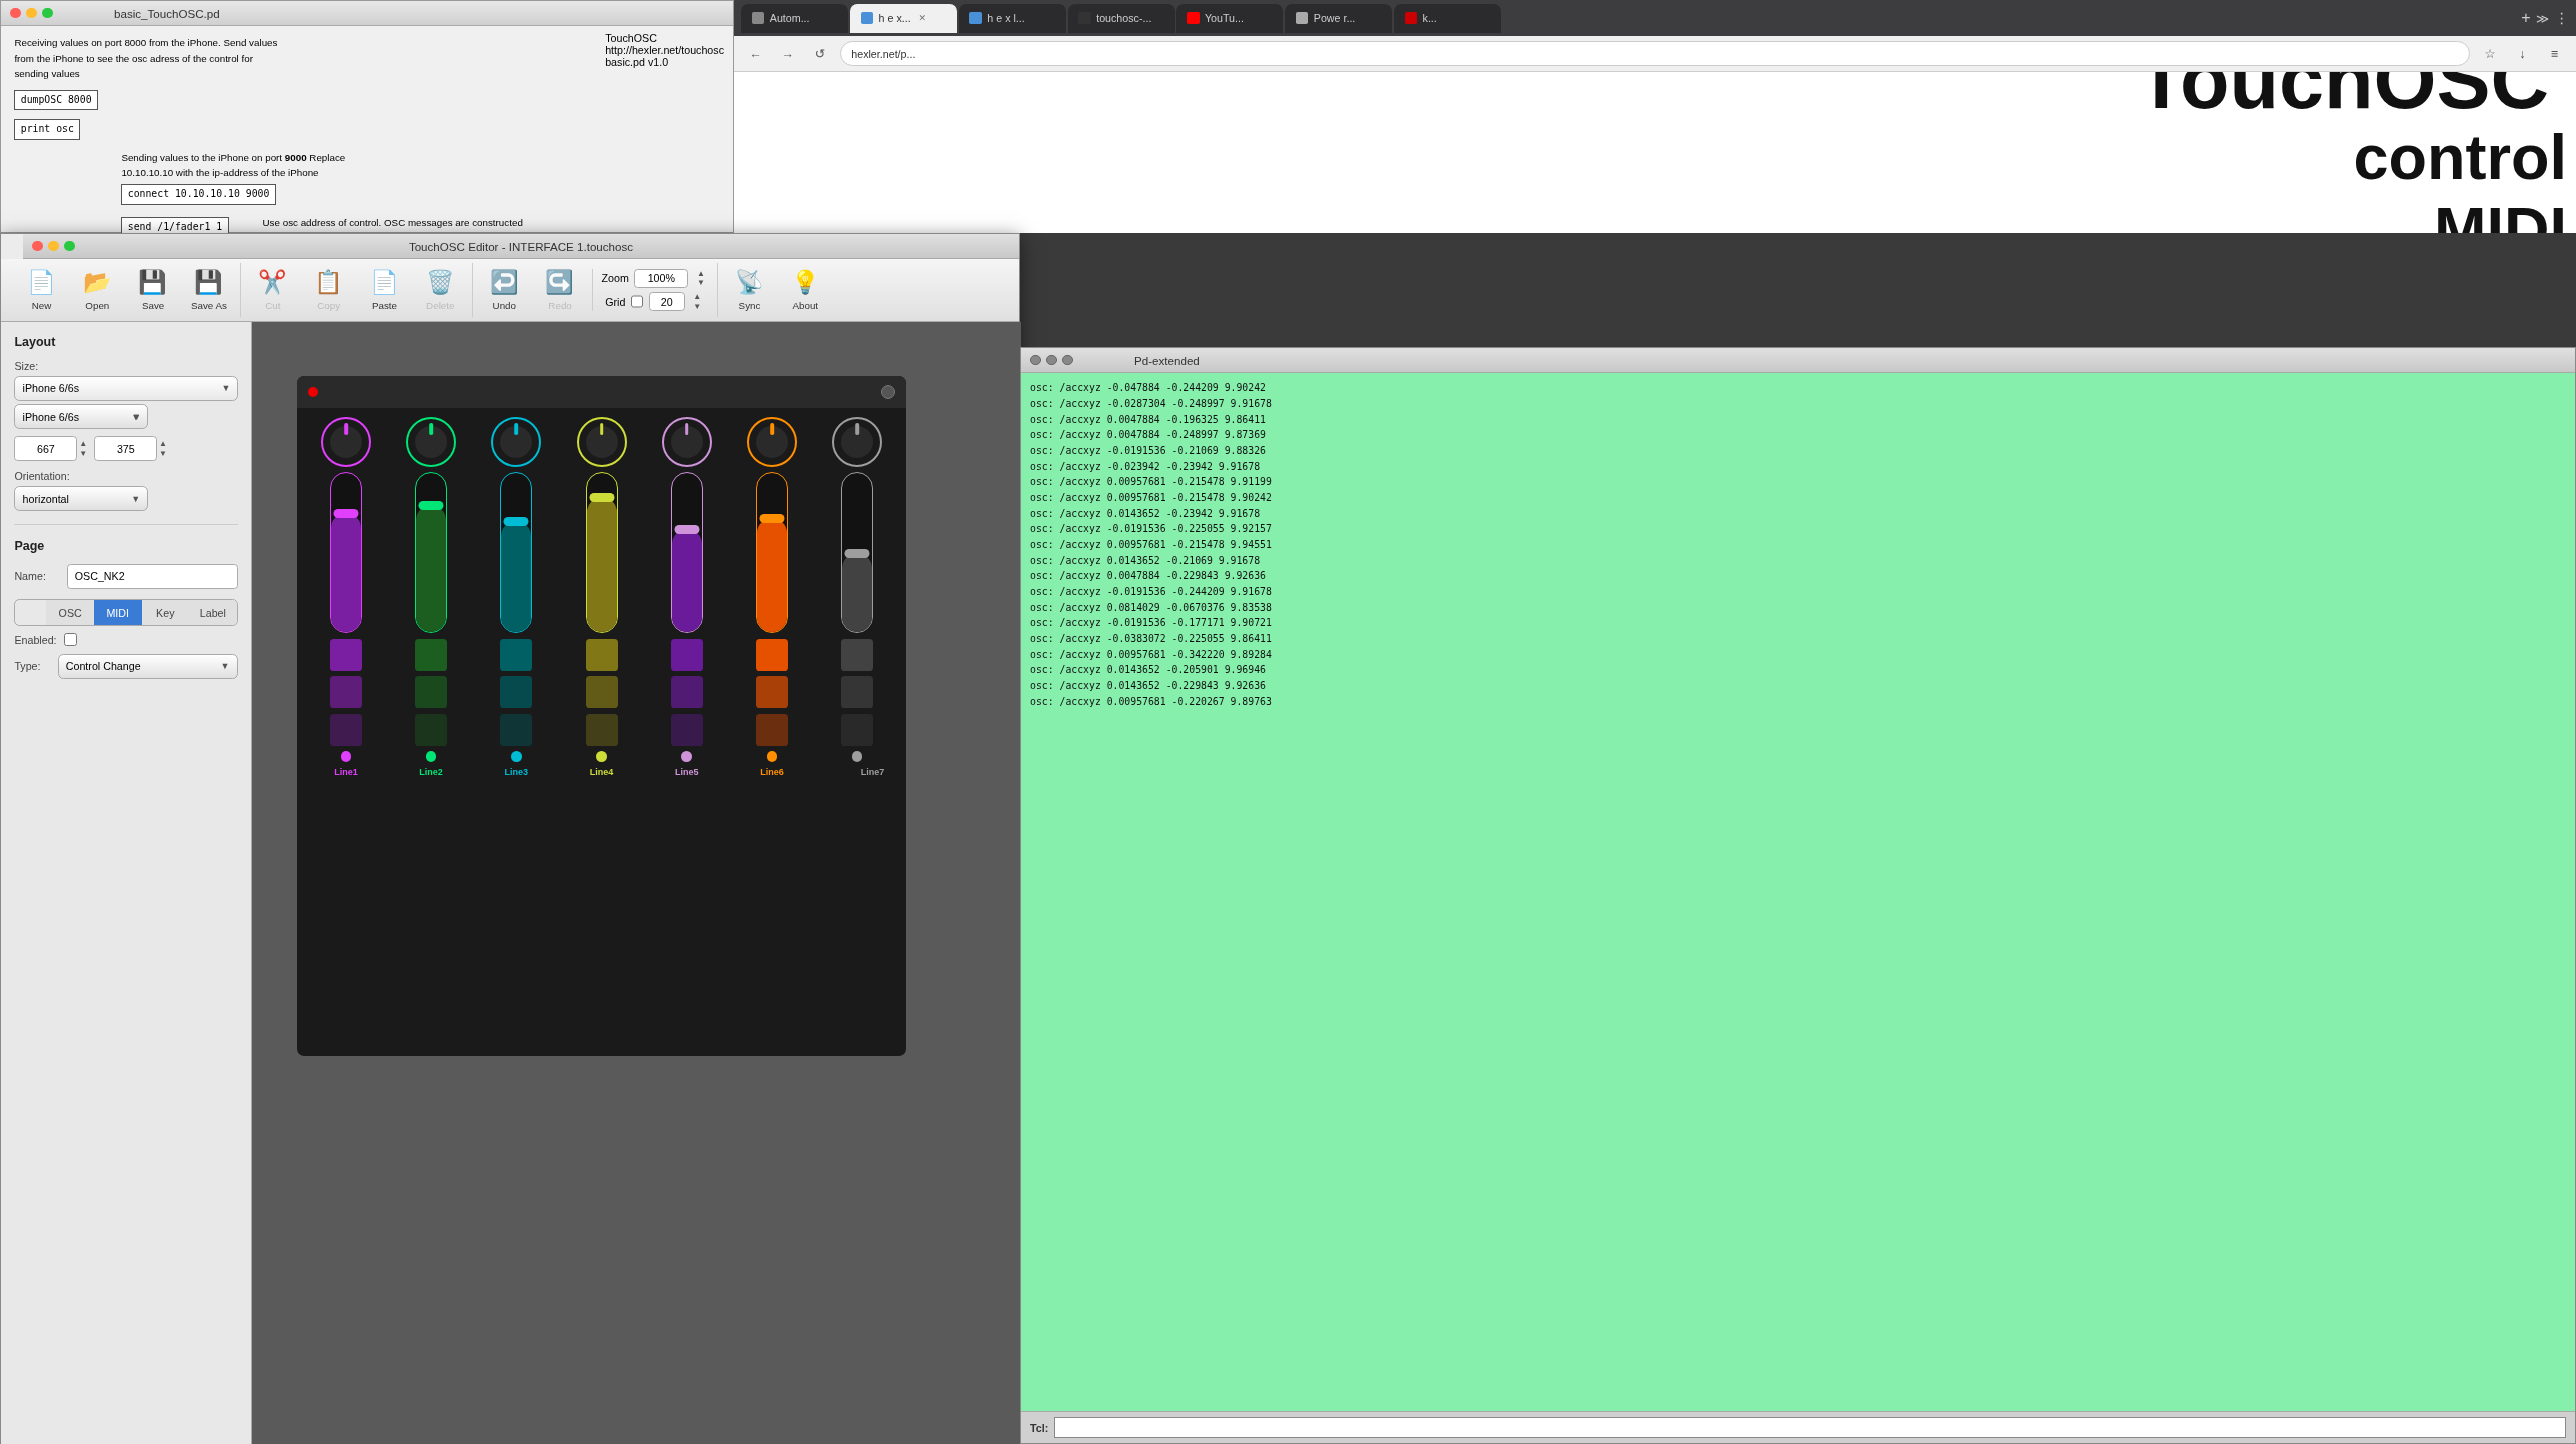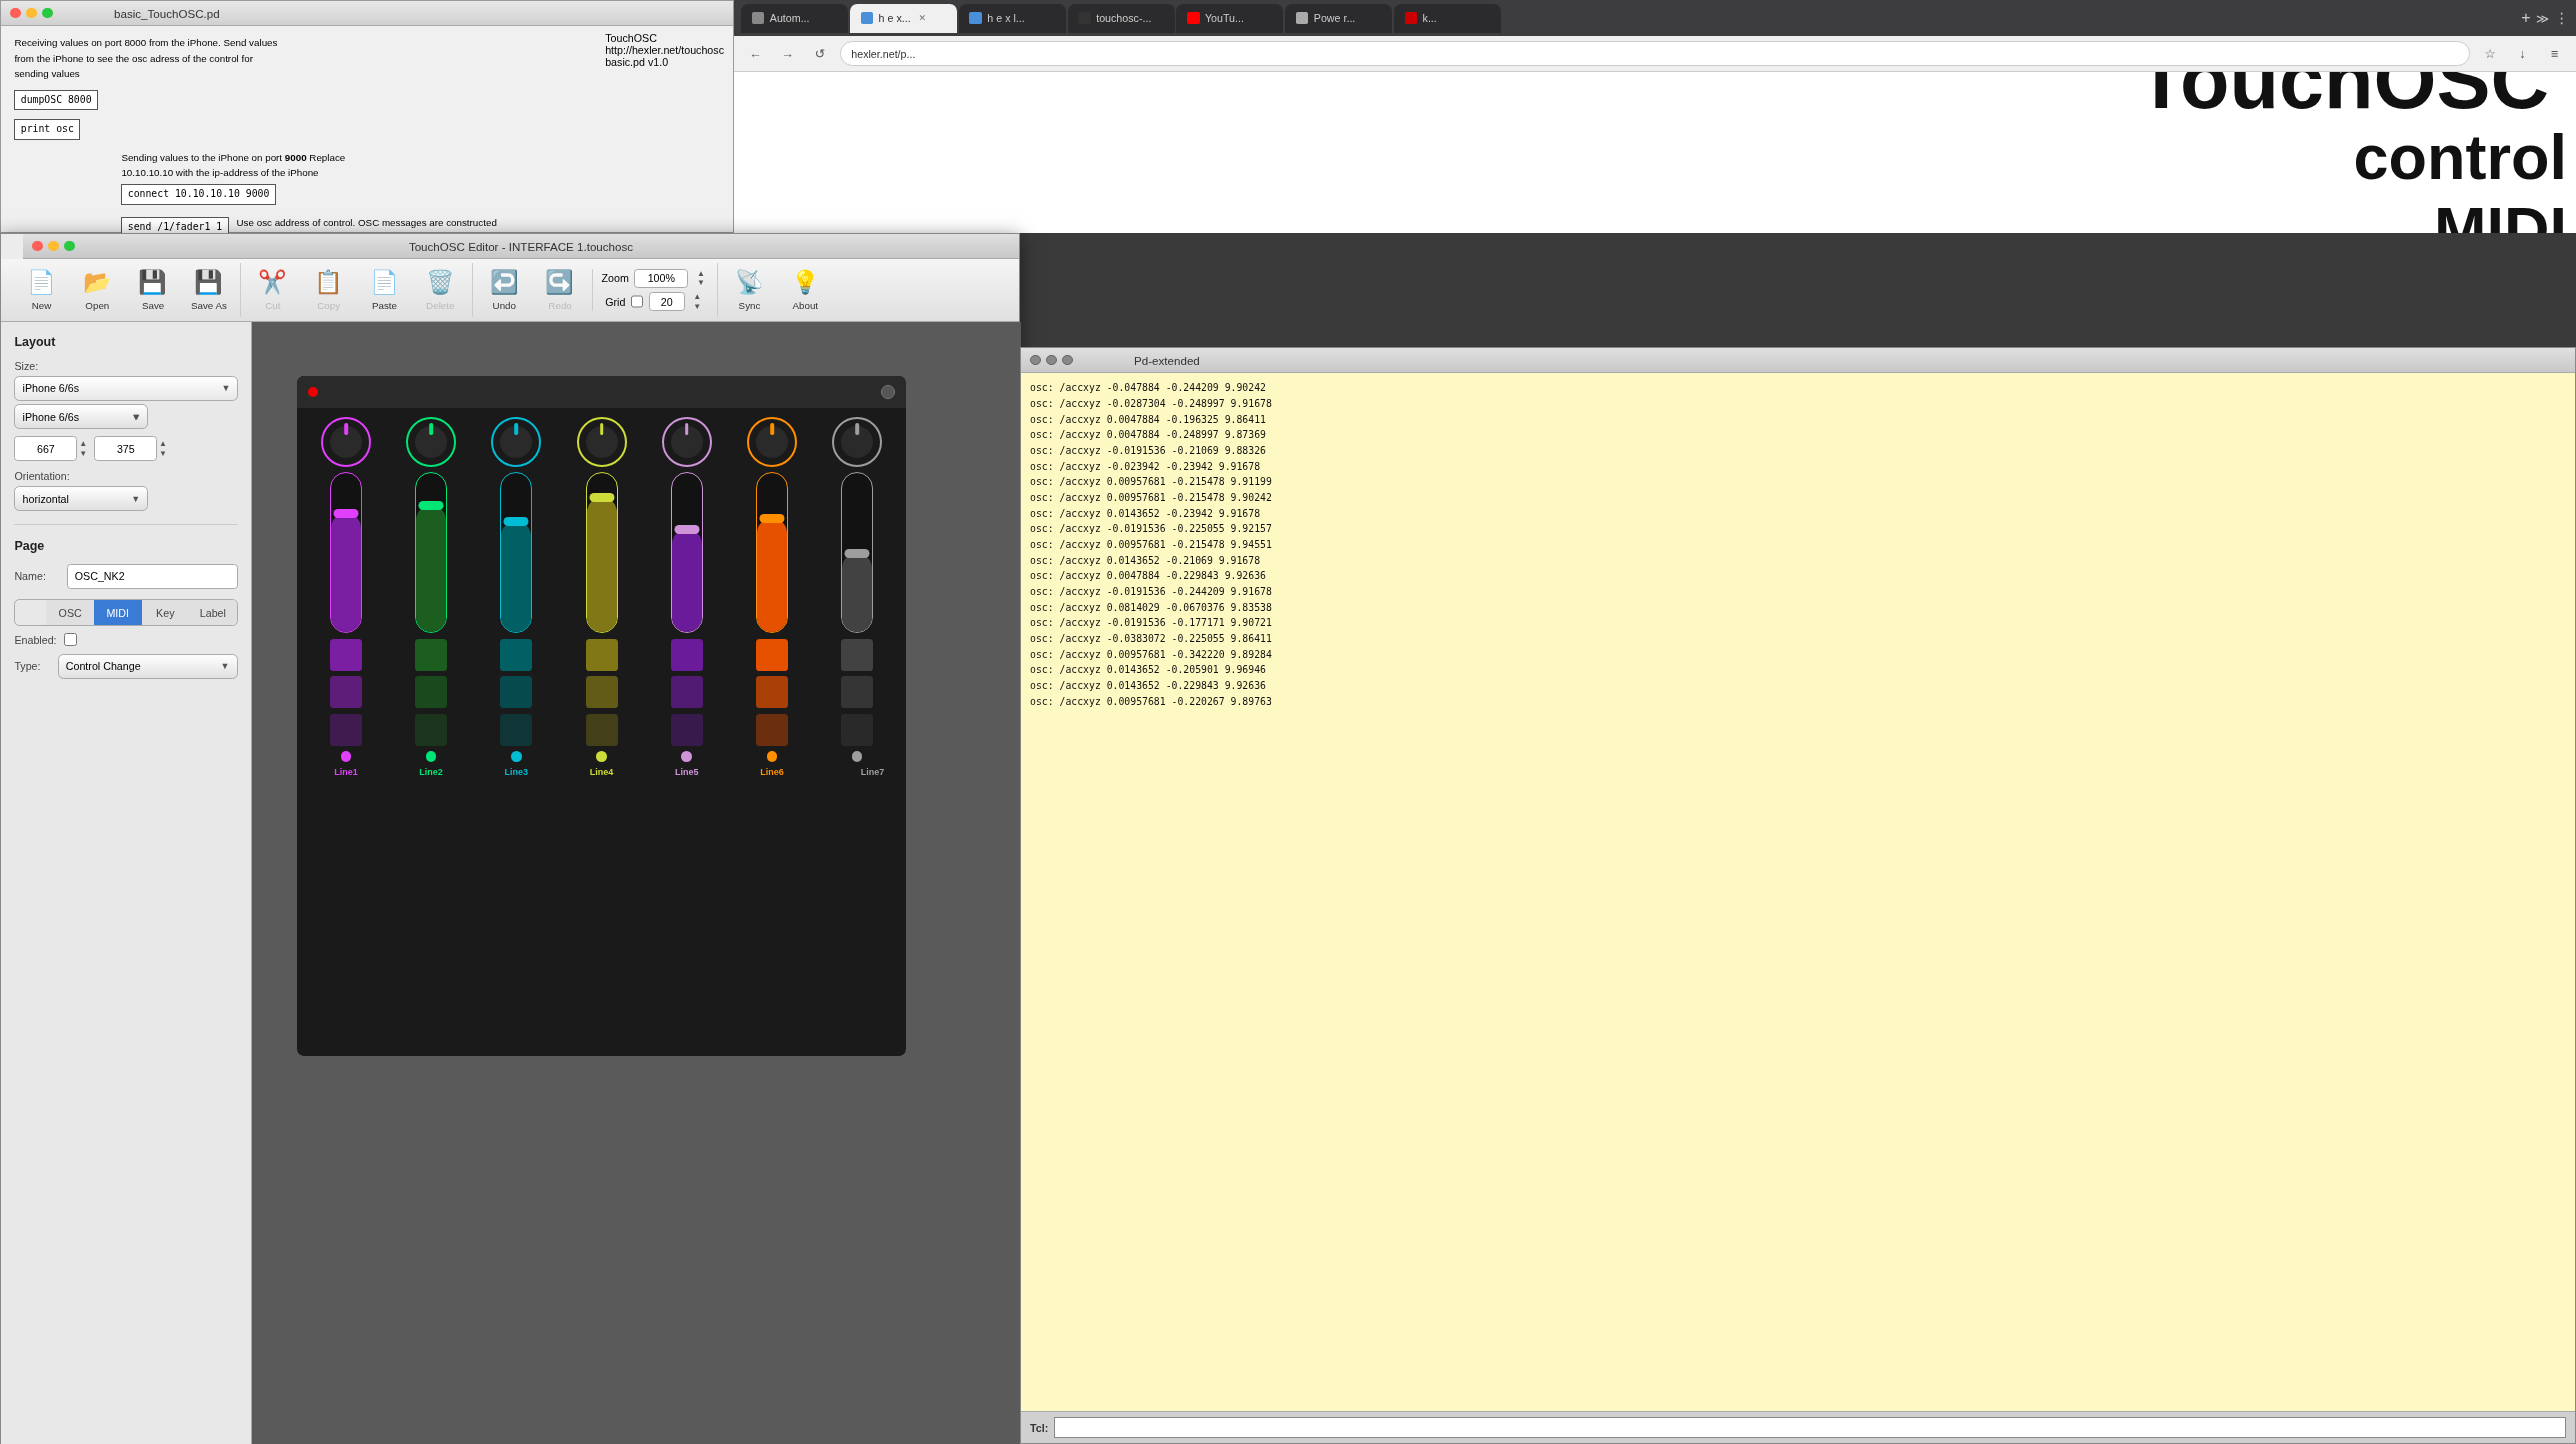--- a/index.html
+++ b/index.html
@@ -548,21 +548,21 @@
     .ch6 { --color: #ff8f00; }
     .ch7 { --color: #9e9e9e; }
 
     
     #pd-extended {
       position: absolute;
       top: 347px;
       left: 1020px;
       width: 1556px;
       height: 1097px;
-      background: #fef9c3;
+      background: #86efac;
       border: 0.9px solid #888;
     }
     #pd-ext-titlebar {
       background: linear-gradient(to bottom, #e0e0e0, #c8c8c8);
       height: 25px;
       display: flex;
       align-items: center;
       padding: 0 9px;
       border-bottom: 0.9px solid #aaa;
       gap: 7.2px;
@@ -646,21 +646,21 @@
     </div>
     <div style="margin-top:3.6px;">
       <div class="pd-node">print osc</div>
     </div>
     <div style="margin-top:7.2px; margin-left:107px;">
       <div class="pd-text">
         <span>Sending values to the iPhone on port</span> <strong>9000</strong> <span>Replace</span><br>
         <span>10.10.10.10 with the ip-address of the iPhone</span>
       </div>
       <div class="pd-node" style="margin-top:3.6px;">connect 10.10.10.10 9000</div>
-      <div style="display:flex; align-items:flex-start; gap:8px; margin-top:7.2px;">
+      <div style="display:flex; align-items:flex-start; gap:34px; margin-top:7.2px;">
         <div class="pd-node">send /1/fader1 1</div>
         <div class="pd-text">
           <span>Use osc address of control. OSC messages are constructed</span><br>
           <span>like this: /pagenumber/controlname</span>
         </div>
       </div>
       <div class="pd-node" style="margin-top:7.2px;">sendOSC</div>
     </div>
   </div>
   <div class="pd-info-block">

